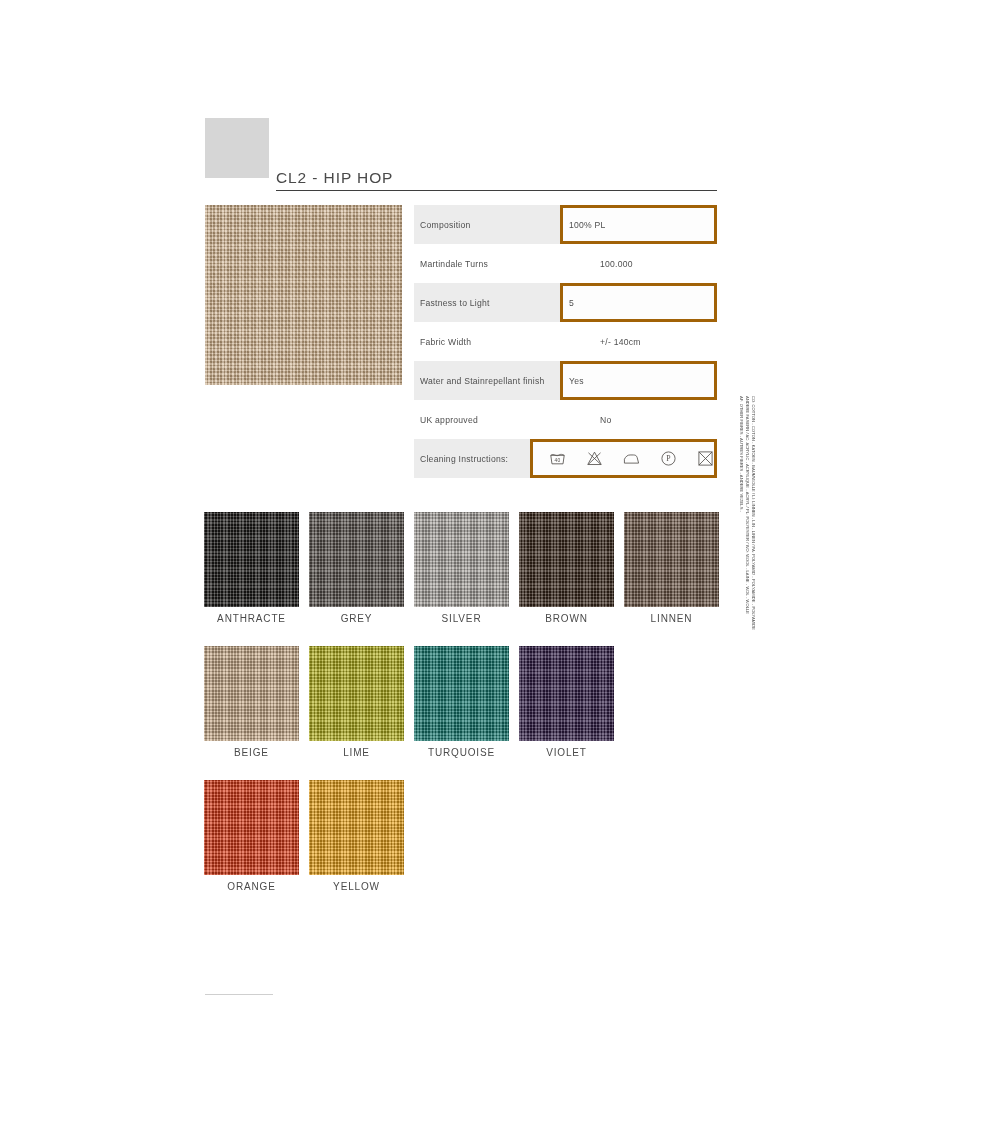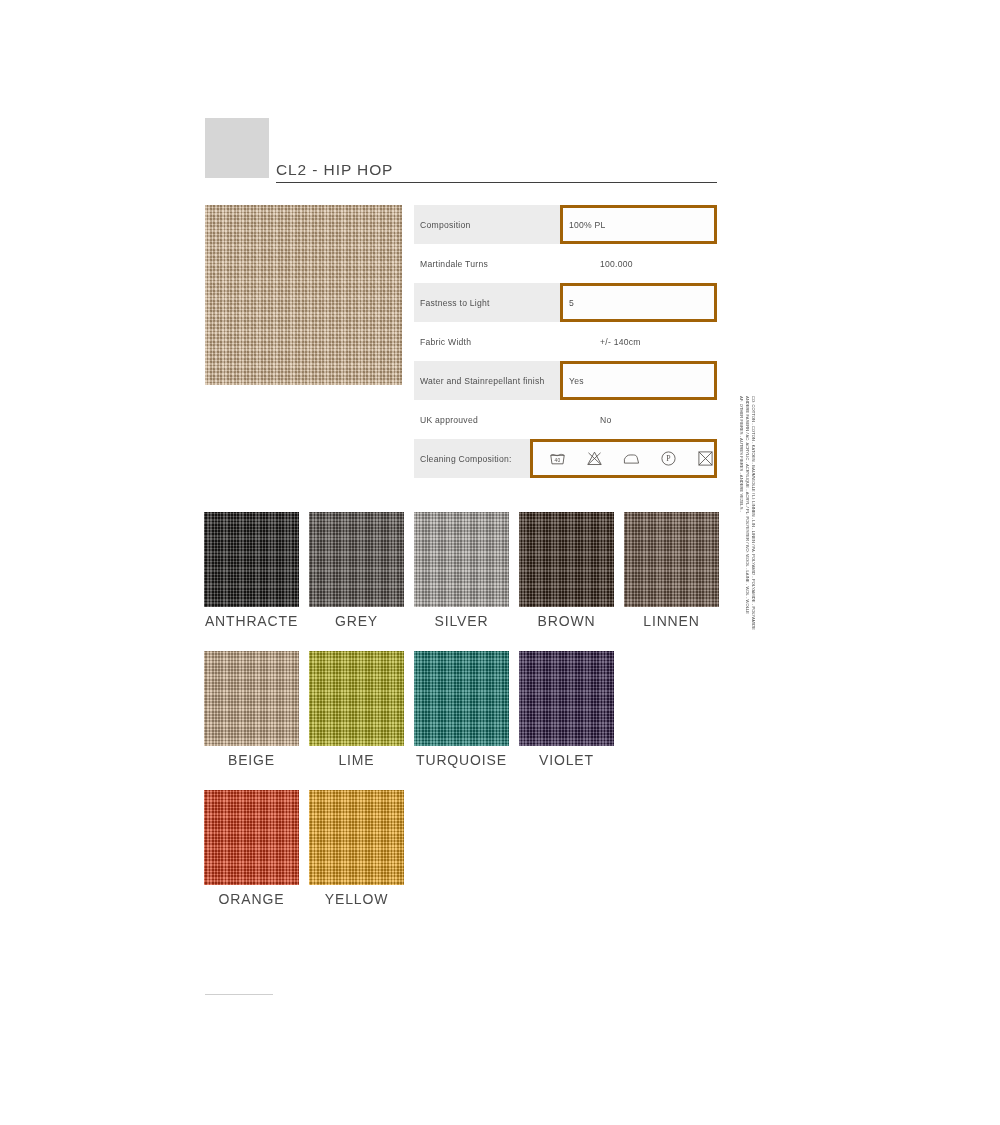--- a/index.html
+++ b/index.html
@@ -30,21 +30,21 @@
     position: absolute;
     left: 0;
     top: 0;
     width: 64px;
     height: 60px;
     background: #d6d6d6;
   }
   #title-wrap {
     position: absolute;
     left: 71px;
-    top: 0;
+    top: 8px;
     width: 441px;
     height: 65px;
     display: flex;
     align-items: flex-end;
     padding-bottom: 3px;
     border-bottom: 1.6px solid #3f3f3f;
   }
   #page-title {
     font-size: 15.5px;
     letter-spacing: 0.9px;
@@ -145,21 +145,21 @@
       repeating-linear-gradient(90deg,
         rgba(255,255,255,0.22) 0px, rgba(255,255,255,0.22) 1.5px,
         rgba(0,0,0,0.18) 1.5px, rgba(0,0,0,0.18) 3.2px),
       repeating-linear-gradient(0deg,
         rgba(255,255,255,0.20) 0px, rgba(255,255,255,0.20) 1.5px,
         rgba(0,0,0,0.20) 1.5px, rgba(0,0,0,0.20) 3.2px);
   }
   .swatch-label {
     margin-top: 6px;
     text-align: center;
-    font-size: 14px;
+    font-size: 10px;
     letter-spacing: 0.85px;
     color: #4a4a4a;
     white-space: nowrap;
   }
 
   
   #legend-strip {
     position: absolute;
     left: 738px;
     top: 396px;
@@ -227,21 +227,21 @@
     <div class="spec-label">Water and Stainrepellant finish</div>
     <div class="spec-value">Yes</div>
   </div>
 
   <div class="spec-row plain">
     <div class="spec-label">UK approuved</div>
     <div class="spec-value">No</div>
   </div>
 
   <div class="spec-row shaded">
-    <div class="spec-label">Cleaning Composition:</div>
+    <div class="spec-label">Cleaning Instructions:</div>
     <div class="spec-value">
       <div id="care-icons">
 
         <span class="care-icon">
           <svg viewBox="0 0 24 24" fill="none" stroke="#55514e" stroke-width="1.2">
             <path d="M2.5 7.5 H21.5 L19.8 19.5 H4.2 Z"></path>
             <path d="M2.5 7.5 C7 4.2 10 10 14 7.2 C16.5 5.4 19 6.2 21.5 7.5" stroke-width="1.1"></path>
             <text x="12" y="17" font-size="7" fill="#55514e" stroke="none" text-anchor="middle" font-family="Liberation Sans, sans-serif">40</text>
           </svg>
         </span>

